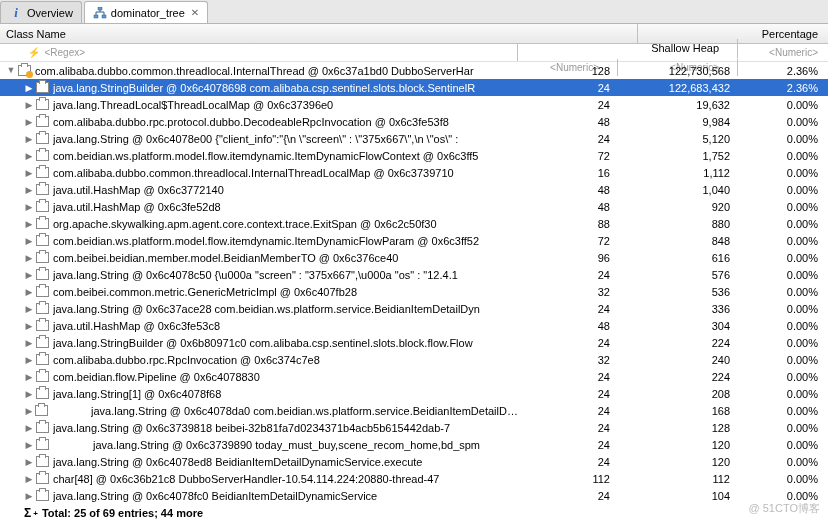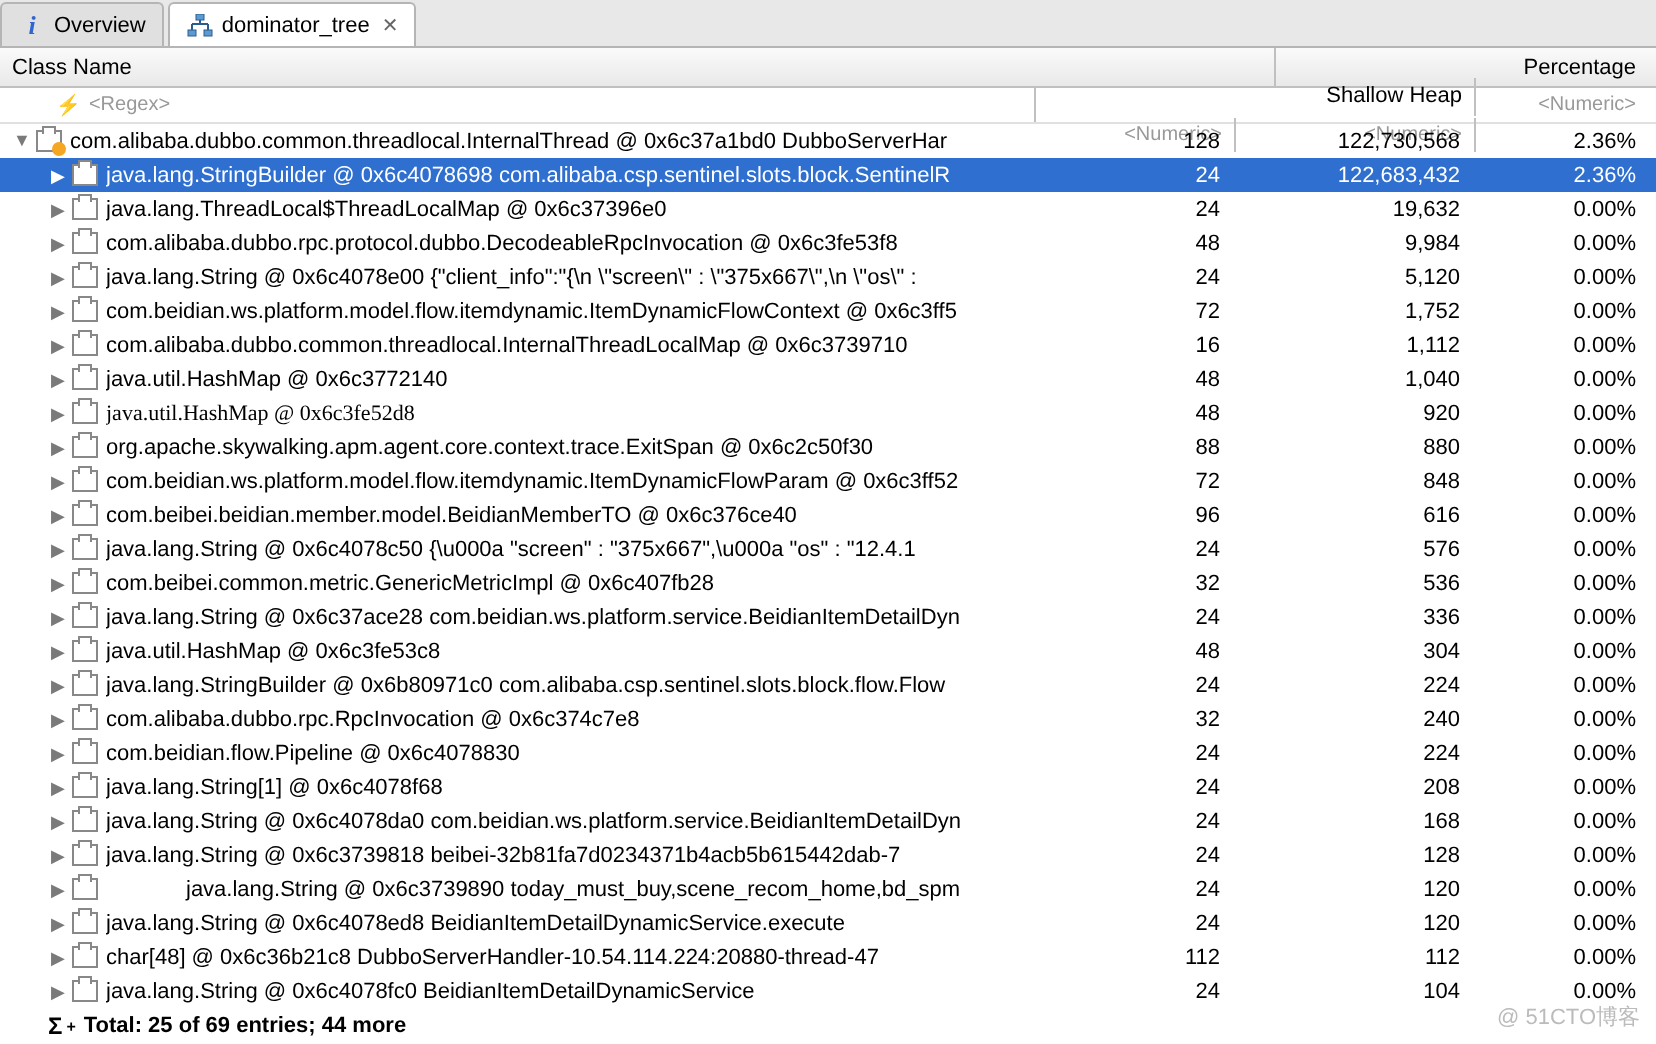--- a/index.html
+++ b/index.html
@@ -3,21 +3,21 @@
 <meta charset="utf-8">
 <style>
 * { margin: 0; padding: 0; box-sizing: border-box; }
 body { font-family: -apple-system, "Helvetica Neue", Arial, sans-serif; font-size: 11px; background: #ececec; color: #000; width: 828px; height: 522px; overflow: hidden; }
 .tabs { display: flex; background: #e8e8e8; border-bottom: 1px solid #b5b5b5; height: 24px; align-items: flex-end; }
 .tab { display: flex; align-items: center; gap: 4px; padding: 3px 8px; font-size: 11px; border: 1px solid #b5b5b5; border-bottom: none; background: #e0e0e0; border-top-left-radius: 3px; border-top-right-radius: 3px; margin-right: 2px; height: 22px; }
 .tab.active { background: #fff; }
 .tab .close { font-size: 10px; color: #666; margin-left: 2px; }
 .header-row { display: flex; background: linear-gradient(#fafafa,#e9e9e9); border-bottom: 1px solid #c0c0c0; height: 20px; align-items: center; font-size: 11px; }
 .col-name { flex: 1; padding-left: 6px; border-right: 1px solid #c0c0c0; height: 100%; display: flex; align-items: center; }
-.col-num { width: 100px; text-align: right; padding-right: 6px; border-right: 1px solid #c0c0c0; height: 100%; display: flex; align-items: center; justify-content: flex-end; margin-top: 29px; }
+.col-num { width: 100px; text-align: right; padding-right: 18px; border-right: 1px solid #c0c0c0; height: 100%; display: flex; align-items: center; justify-content: flex-end; margin-top: 29px; }
 .col-num.ret { width: 120px; }
 .col-pct { width: 90px; text-align: center; padding-right: 10px; height: 100%; display: flex; align-items: center; justify-content: flex-end; }
 .sort-arrow { font-size: 8px; margin-left: 3px; color: #555; }
 .filter-row { display: flex; background: #fff; border-bottom: 1px solid #e0e0e0; height: 18px; align-items: center; font-size: 10px; color: #999; }
 .filter-row .col-name { padding-left: 28px; }
 .tree { background: #fff; overflow-y: auto; height: calc(522px - 24px - 20px - 18px); }
 .row { display: flex; align-items: center; height: 17px; font-size: 11px; border-bottom: 0; white-space: nowrap; }
 .row.selected { background: #2f6fcf; color: #fff; }
 .row .cell-name { flex: 1; display: flex; align-items: center; overflow: hidden; text-overflow: ellipsis; }
 .row .cell-num { width: 100px; text-align: right; padding-right: 8px; }
@@ -196,21 +196,21 @@
       <div class="cell-num ret">1,040</div>
       <div class="cell-pct">0.00%</div>
     </div>
     <div class="row">
       <div class="cell-name">
         <span class="indent" style="width: 24px;"></span>
         <span class="arrow right">▶</span>
         <span class="icon">
           <span class="icon-class"></span>
         </span>
-        <span style="overflow: hidden; text-overflow: ellipsis; font-family: Liberation Serif, serif;">java.util.HashMap @ 0x6c3fe52d8</span>
+        <span style="overflow: hidden; text-overflow: ellipsis;">java.util.HashMap @ 0x6c3fe52d8</span>
       </div>
       <div class="cell-num">48</div>
       <div class="cell-num ret">920</div>
       <div class="cell-pct">0.00%</div>
     </div>
     <div class="row">
       <div class="cell-name">
         <span class="indent" style="width: 24px;"></span>
         <span class="arrow right">▶</span>
         <span class="icon">
@@ -352,21 +352,21 @@
       <div class="cell-num ret">208</div>
       <div class="cell-pct">0.00%</div>
     </div>
     <div class="row">
       <div class="cell-name">
         <span class="indent" style="width: 24px;"></span>
         <span class="arrow right">▶</span>
         <span class="icon">
           <span class="icon-class"></span>
         </span>
-        <span style="overflow: hidden; text-overflow: ellipsis;">java.lang.String @ 0x6c4078da0  com.beidian.ws.platform.service.BeidianItemDetailDyn</span>
+        <span style="overflow: hidden; text-overflow: ellipsis; margin-left: 38px;">java.lang.String @ 0x6c4078da0  com.beidian.ws.platform.service.BeidianItemDetailDyn</span>
       </div>
       <div class="cell-num">24</div>
       <div class="cell-num ret">168</div>
       <div class="cell-pct">0.00%</div>
     </div>
     <div class="row">
       <div class="cell-name">
         <span class="indent" style="width: 24px;"></span>
         <span class="arrow right">▶</span>
         <span class="icon">

